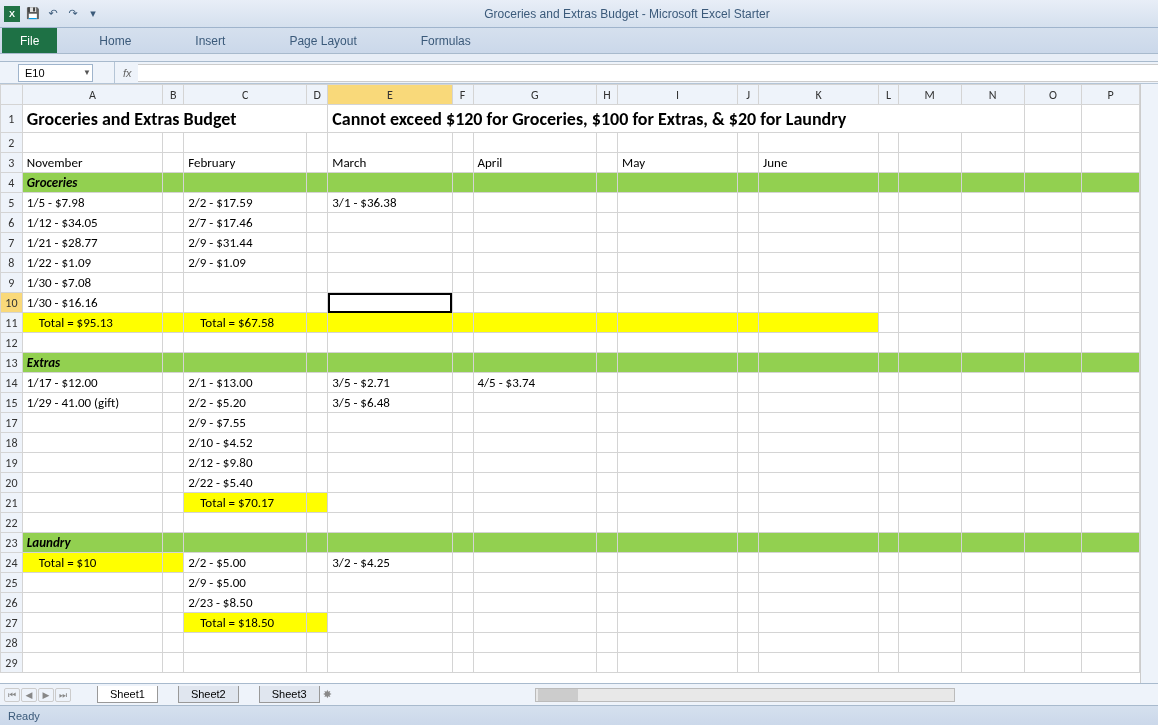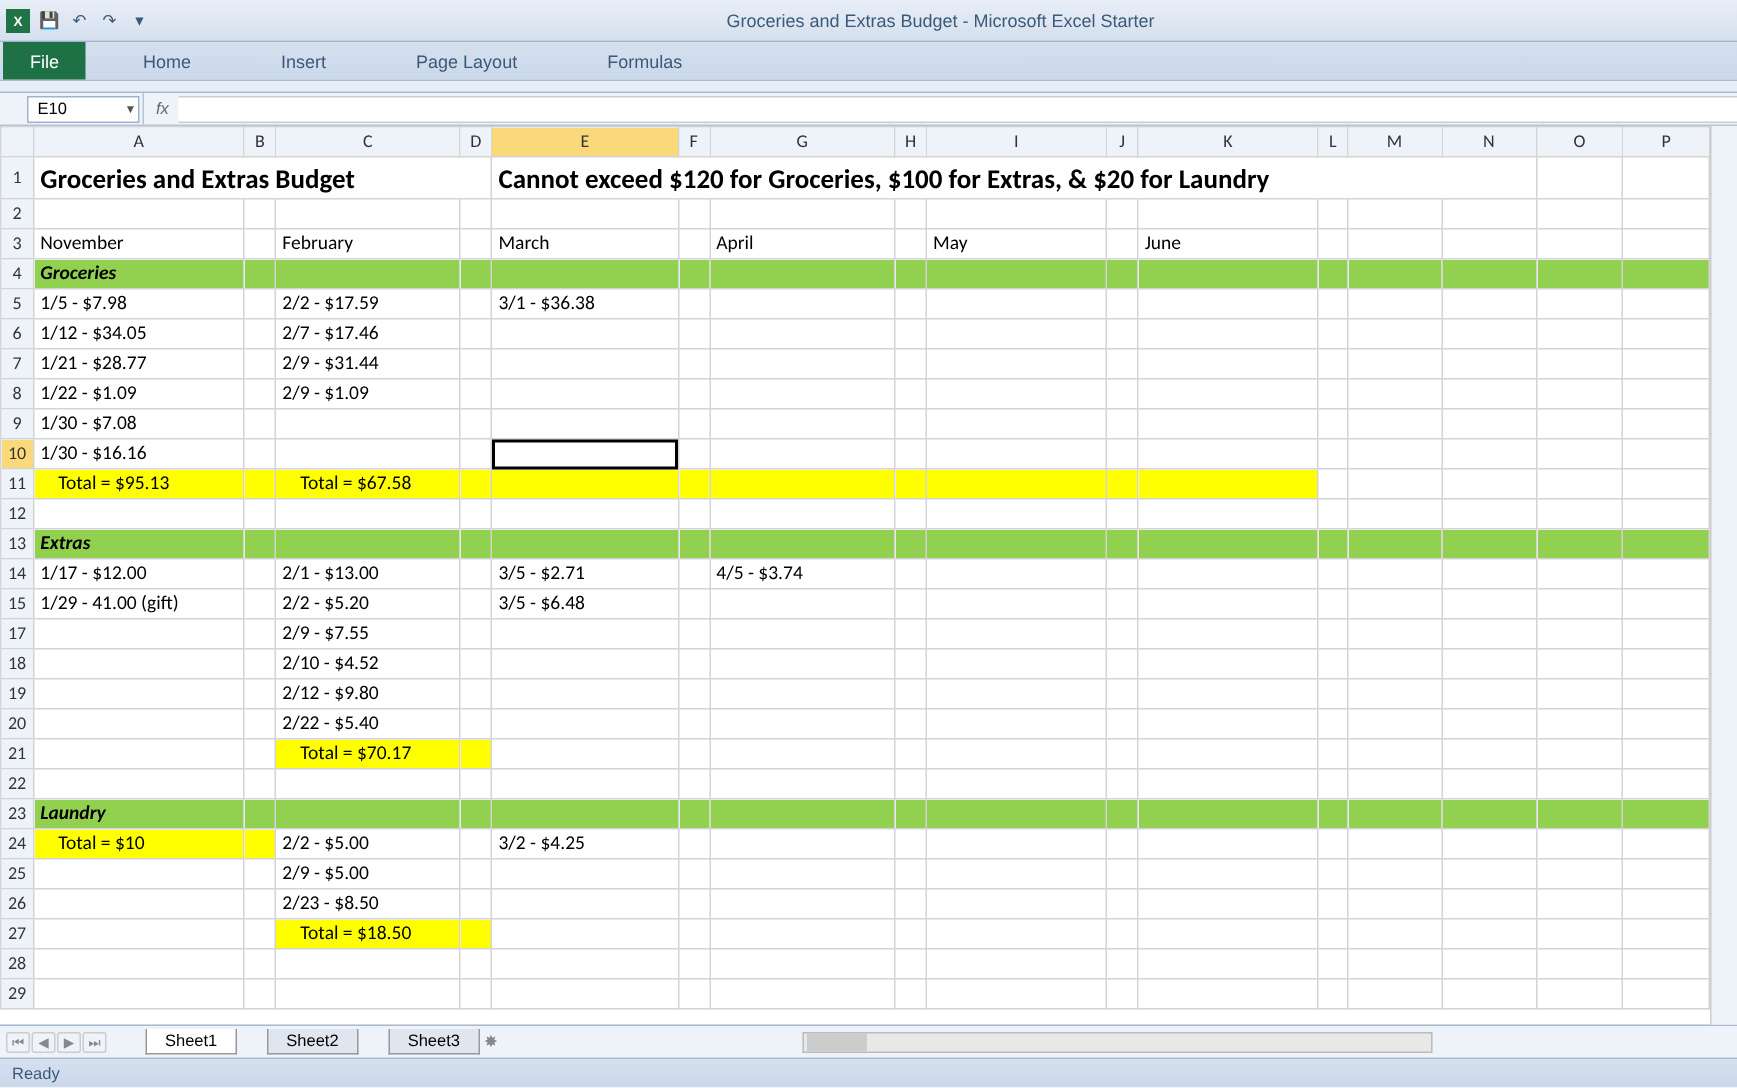--- a/index.html
+++ b/index.html
@@ -6,30 +6,30 @@
 body { font-family: "Segoe UI", Tahoma, sans-serif; font-size: 11px; background: #fff; overflow: hidden; width: 1158px; height: 725px; }
 
 
 .titlebar { height: 28px; background: linear-gradient(#e8eef7, #d5e0ee); display: flex; align-items: center; padding: 0 4px; border-bottom: 1px solid #9fb4cc; }
 .titlebar .qat { display: flex; align-items: center; gap: 6px; }
 .titlebar .excel-icon { width: 16px; height: 16px; background: #217346; color: #fff; font-size: 9px; font-weight: bold; display: flex; align-items: center; justify-content: center; }
 .titlebar .qat-btn { width: 14px; height: 14px; display: flex; align-items: center; justify-content: center; color: #3b5a7a; }
 .titlebar .title { flex: 1; text-align: center; color: #3b5a7a; font-size: 12px; }
 
 
-.ribbon-tabs { height: 26px; background: linear-gradient(#d5e0ee, #cbd8ea); display: flex; align-items: center; padding-left: 2px; border-bottom: 1px solid #a8bacd; gap: 16px; }
+.ribbon-tabs { height: 26px; background: linear-gradient(#d5e0ee, #cbd8ea); display: flex; align-items: center; padding-left: 2px; border-bottom: 1px solid #a8bacd; gap: 0; }
 .file-tab { background: #1e7145; color: #fff; padding: 5px 18px; font-size: 12px; height: 100%; display: flex; align-items: center; }
-.rtab { padding: 0 22px; color: #3b5a7a; font-size: 12px; height: 100%; display: flex; align-items: center; }
+.rtab { padding: 0 22px; color: #3b5a7a; font-size: 12px; height: 100%; display: flex; align-items: center; margin-left: 20px; }
 
 
 .ribbon-space { height: 8px; background: #e8eef7; border-bottom: 1px solid #a8bacd; }
 
 
 .formula-row { height: 22px; display: flex; align-items: stretch; border-bottom: 1px solid #b5c5d6; background: #eef3fa; }
-.namebox-wrap { width: 96px; display:flex; align-items:center; border-right: 1px solid #b5c5d6; padding-left: 18px; }
+.namebox-wrap { width: 115px; display:flex; align-items:center; border-right: 1px solid #b5c5d6; padding-left: 18px; }
 .namebox { border: 1px solid #9fb4cc; background: #fff; width: 75px; height: 18px; font-size: 11px; padding-left: 6px; display:flex; align-items:center; justify-content:space-between; }
 .namebox .dd { width:10px; text-align:center; color:#555; font-size: 8px; }
 .fx-area { display:flex; align-items:center; padding-left: 8px; flex:1; }
 .fx-label { font-style: italic; color: #666; margin-right: 6px; }
 .fx-input { flex:1; border: none; background: #fff; height: 18px; border: 1px solid #ccc; border-left:none; border-right:none; padding-left:4px; }
 
 
 .grid-wrap { display: flex; height: calc(725px - 28px - 26px - 8px - 22px - 22px - 20px); }
 .grid { overflow: auto; flex: 1; position: relative; }
 table { border-collapse: collapse; table-layout: fixed; }

